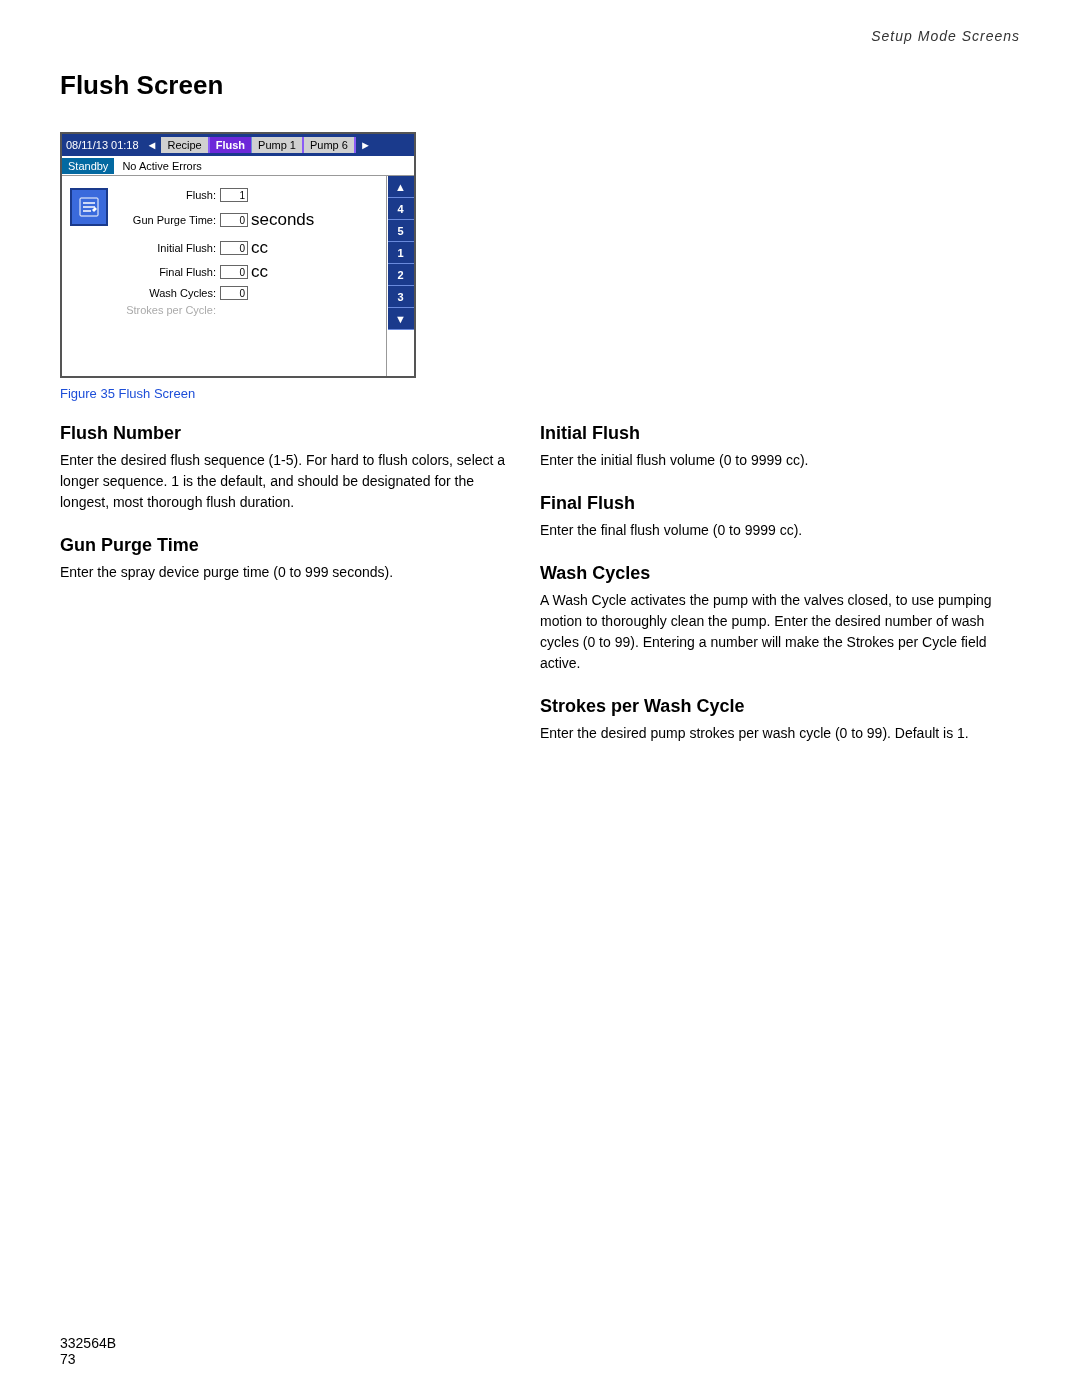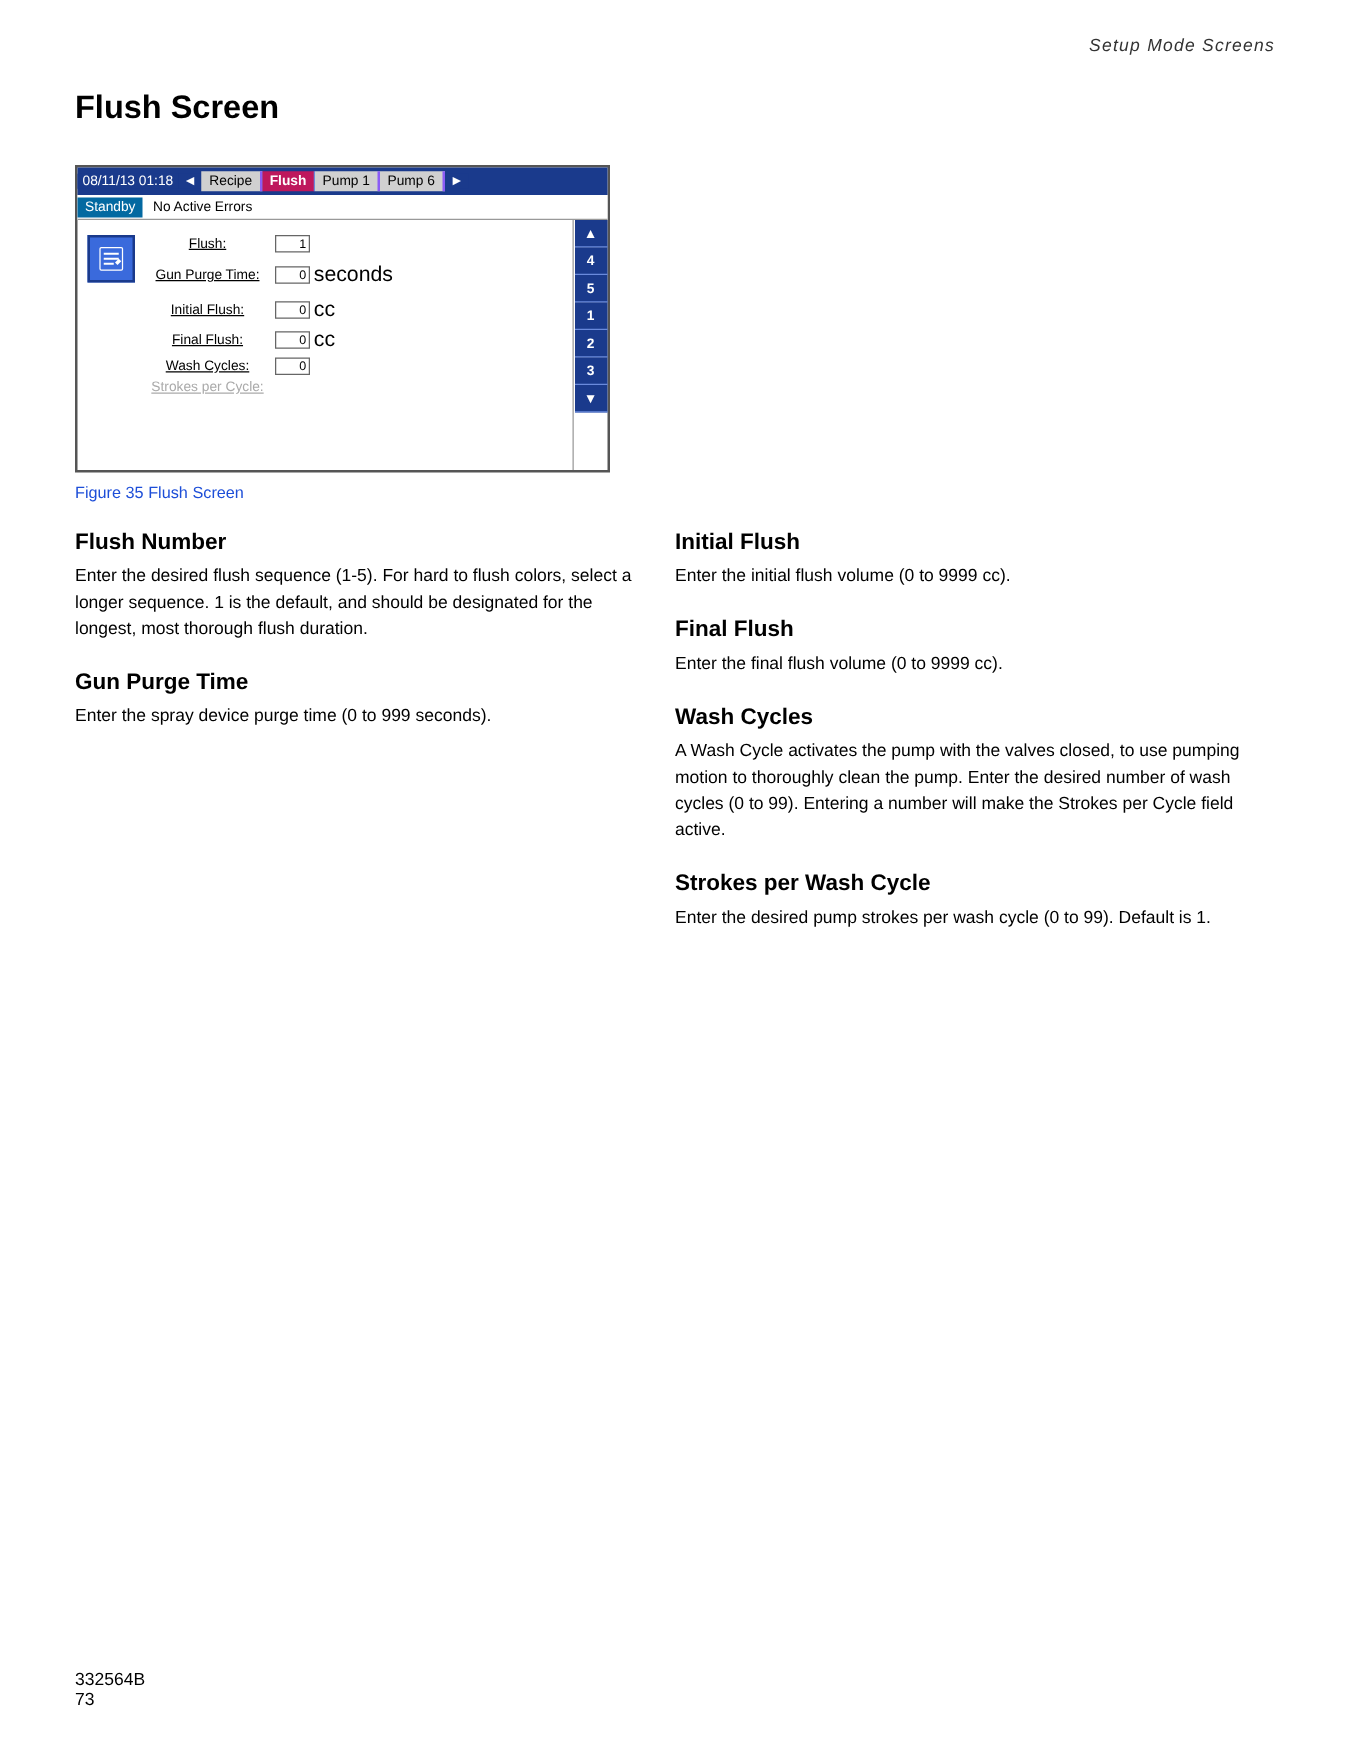--- a/index.html
+++ b/index.html
@@ -30,21 +30,21 @@
     .page-title {
       font-size: 26px;
       font-weight: bold;
       margin-bottom: 20px;
       color: #000;
     }
 
     
     .screen-mockup {
       border: 2px solid #555;
-      width: 428px;
+      width: 356px;
       font-size: 12px;
       margin-bottom: 8px;
       background: #fff;
       margin-top: 31px;
     }
 
     .screen-topbar {
       display: flex;
       align-items: center;
       background: #1a3a8c;
@@ -72,21 +72,21 @@
 
     .screen-topbar .tab {
       background: #d0d0d0;
       color: #000;
       padding: 2px 6px;
       font-size: 11px;
       border-right: 2px solid #8b5cf6;
     }
 
     .screen-topbar .tab-flush {
-      background: #be185d;
+      background: #6d28d9;
       color: #fff;
       font-weight: bold;
       padding: 2px 6px;
       font-size: 11px;
       border-right: 1px solid #6a8adc;
     }
 
     .screen-statusbar {
       display: flex;
       align-items: center;
@@ -158,24 +158,23 @@
 
     .field-row {
       display: flex;
       align-items: center;
       margin: 4px 0;
       font-size: 11px;
     }
 
     .field-row label {
       min-width: 100px;
-      text-align: center;
+      text-align: right;
       margin-right: 4px;
       color: #000;
-      text-decoration: underline;
     }
 
     .field-row input[type="text"] {
       width: 28px;
       height: 14px;
       border: 1px solid #666;
       font-size: 10px;
       text-align: right;
       padding: 0 2px;
     }

